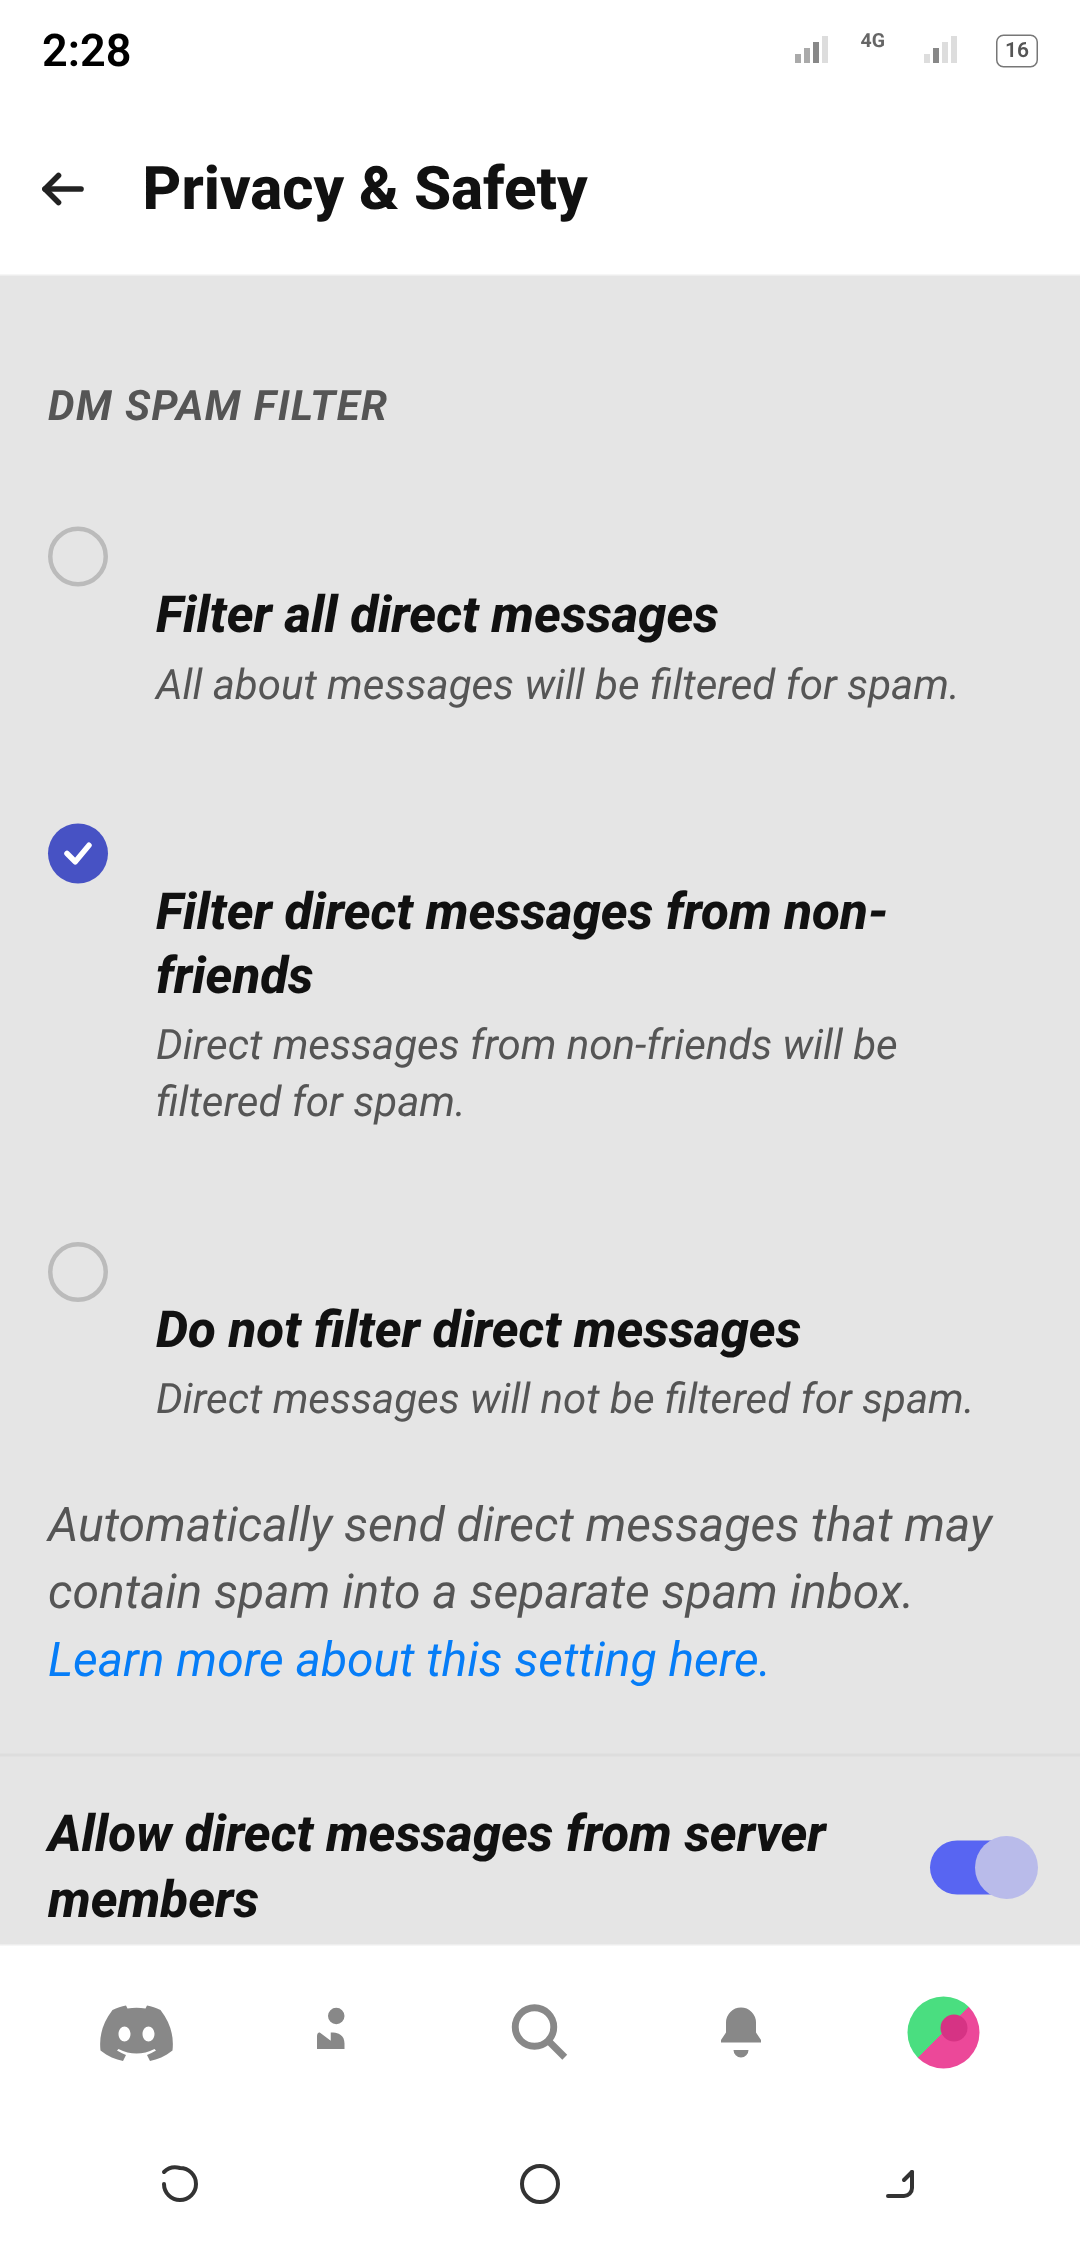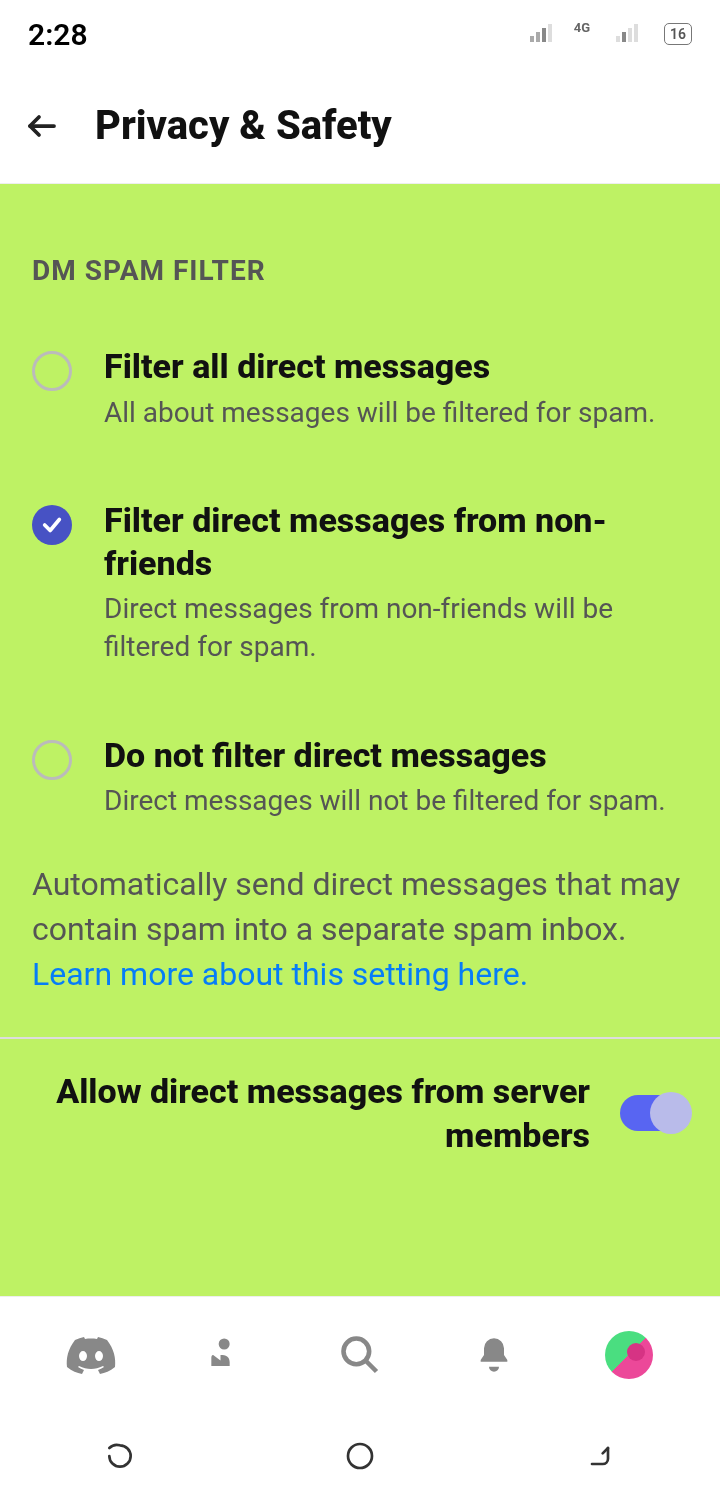--- a/index.html
+++ b/index.html
@@ -51,23 +51,24 @@
     display: flex;
     align-items: center;
     justify-content: center;
   }
   .header-title {
     font-size: 40px;
     font-weight: 800;
     color: #111;
   }
   .content {
-    background: #bef264;
+    background: #e5e5e5;
     height: calc(100% - 68px - 116px - 116px - 88px);
     overflow: hidden;
+    font-style: italic;
   }
   .section-label {
     font-size: 28px;
     font-weight: 700;
     color: #555;
     letter-spacing: 1px;
     padding: 70px 32px 24px;
   }
   .radio-row {
     display: flex;
@@ -89,20 +90,21 @@
     border-radius: 50%;
     background: #4752c4;
     flex-shrink: 0;
     margin-top: 6px;
     display: flex;
     align-items: center;
     justify-content: center;
   }
   .radio-label {
     flex: 1;
+    margin-top: 44px;
   }
   .radio-title {
     font-size: 34px;
     font-weight: 800;
     color: #111;
     line-height: 1.25;
   }
   .radio-desc {
     font-size: 28px;
     color: #555;
@@ -121,21 +123,20 @@
   }
   .divider-full {
     height: 2px;
     background: #ddd;
   }
   .toggle-row {
     display: flex;
     align-items: center;
     justify-content: space-between;
     padding: 30px 32px;
-    text-align: right;
   }
   .toggle-label {
     font-size: 34px;
     font-weight: 800;
     color: #111;
     line-height: 1.3;
     flex: 1;
     padding-right: 30px;
   }
   .toggle {

